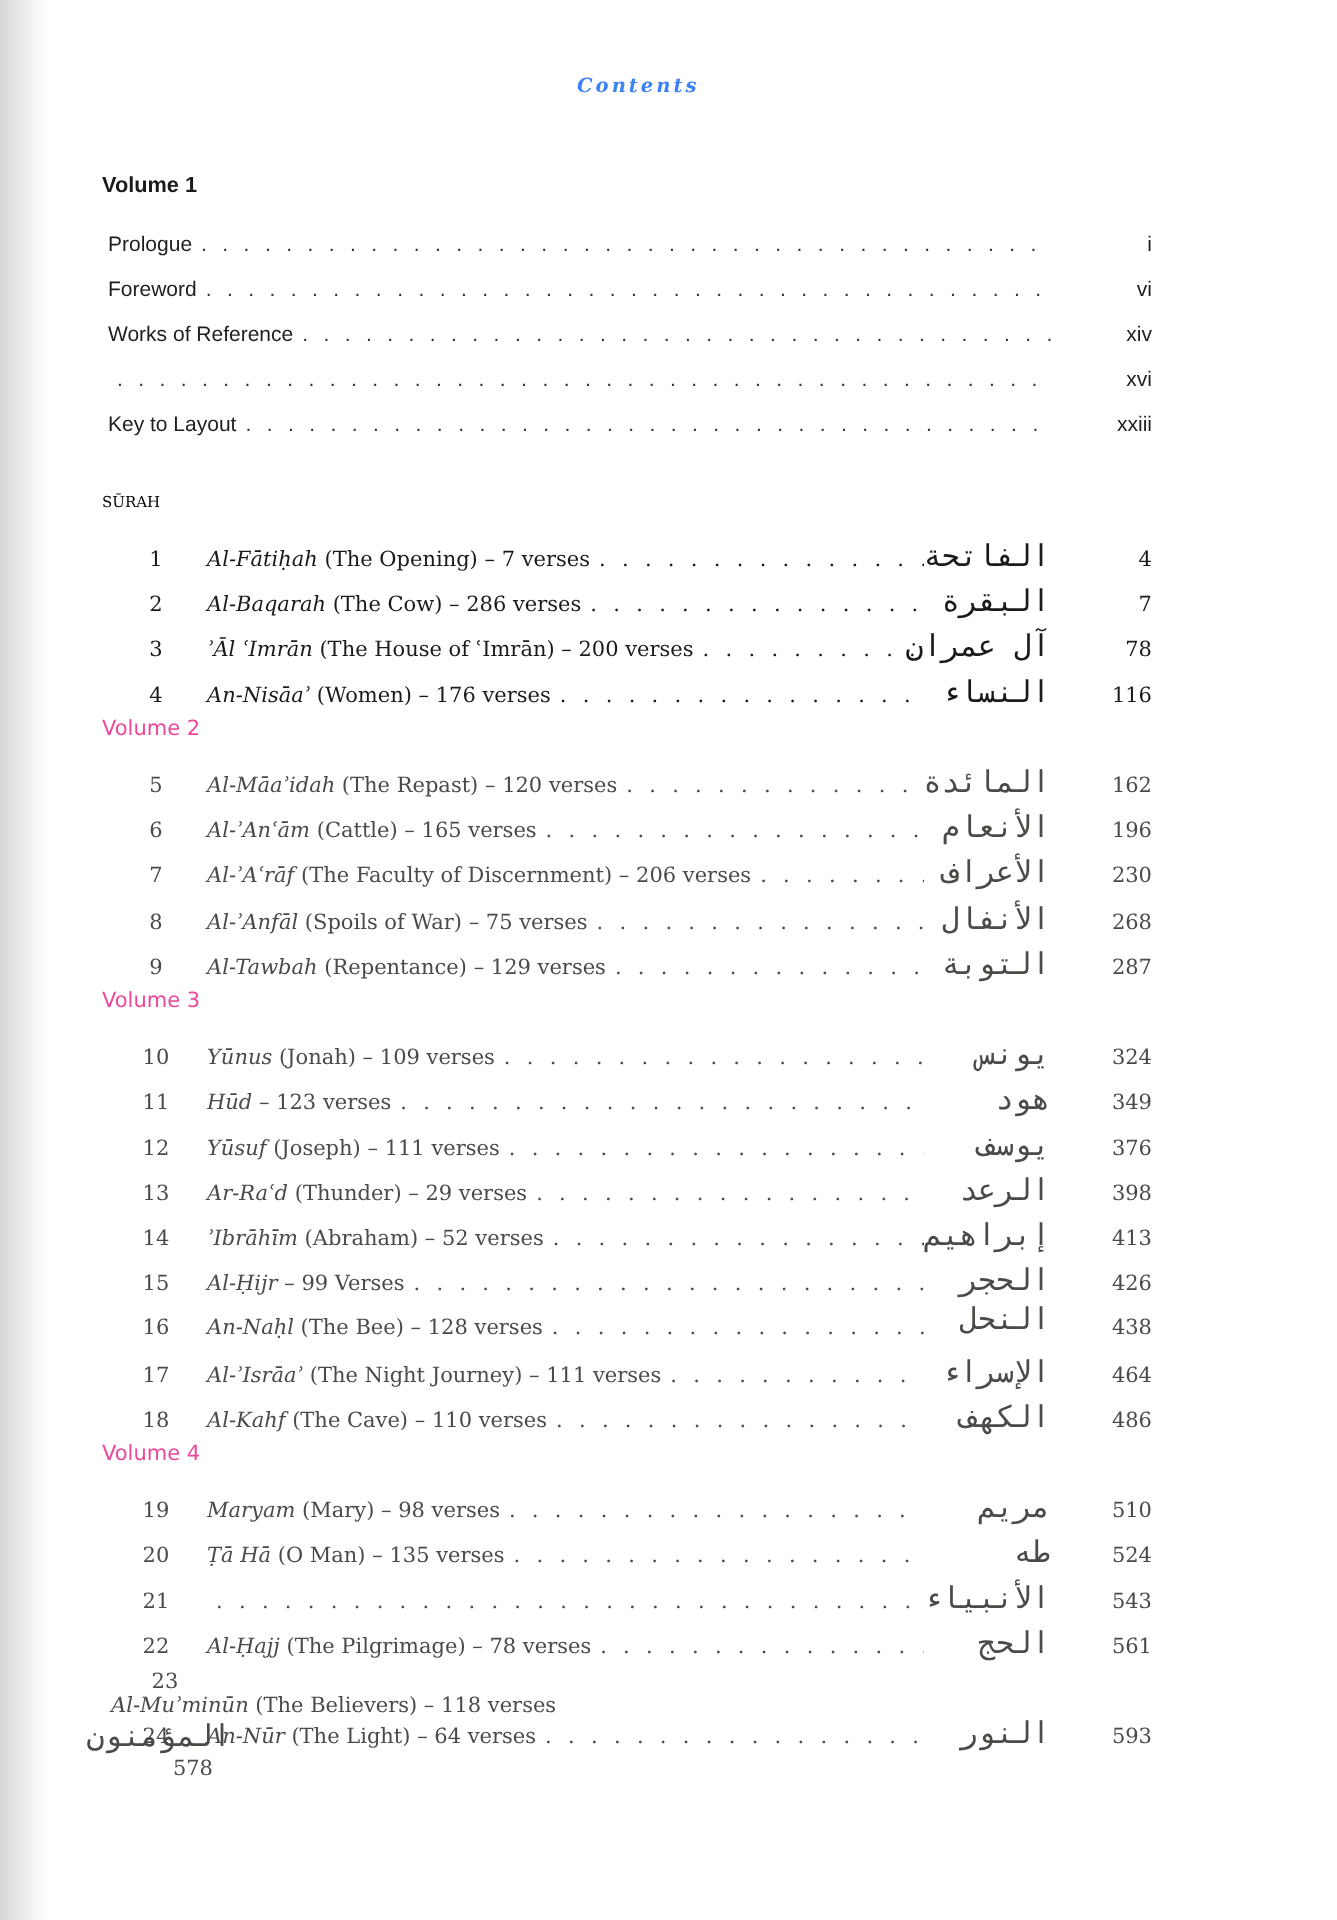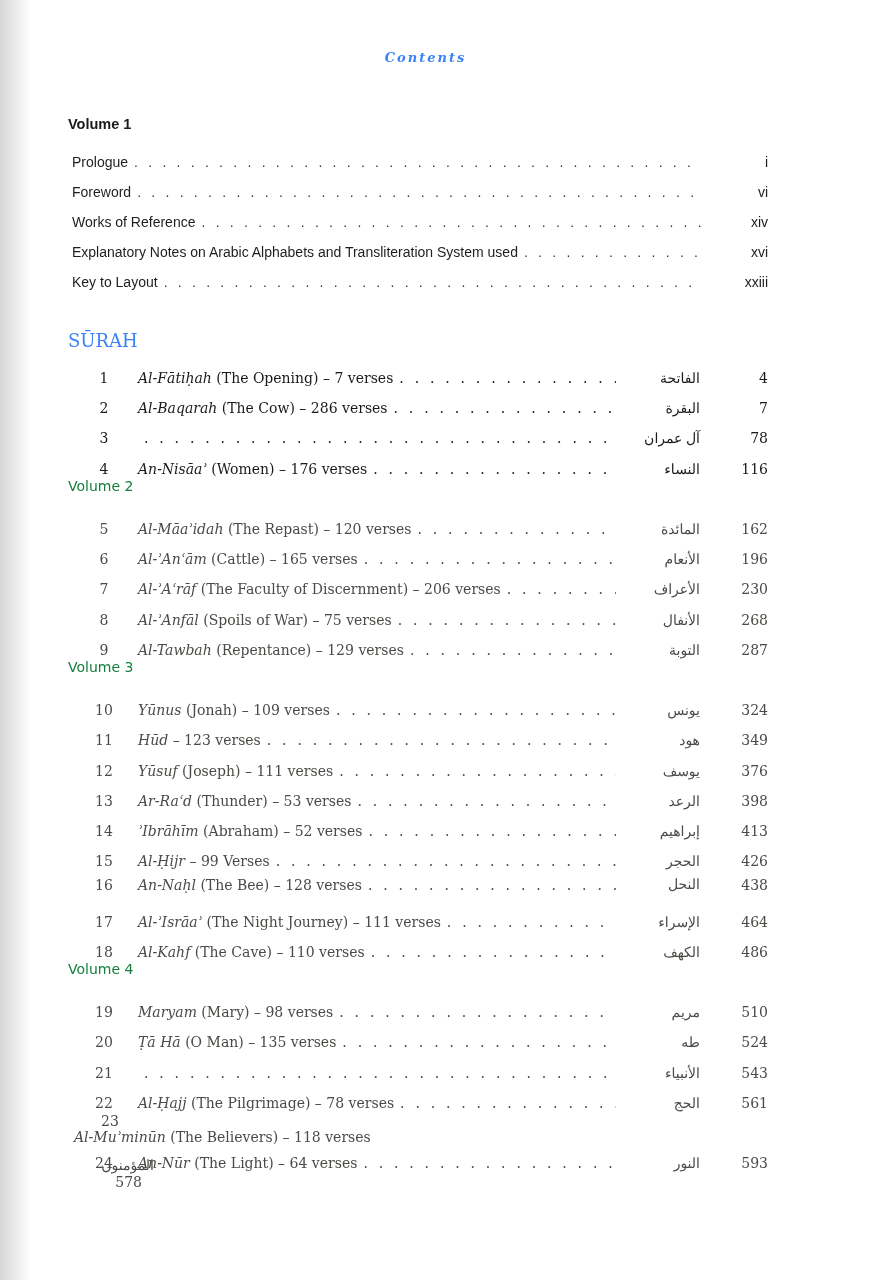--- a/index.html
+++ b/index.html
@@ -63,29 +63,29 @@
     }
     .front-row .page {
       width: 60px;
       text-align: right;
       white-space: nowrap;
     }
     .surah-heading {
       position: absolute;
       left: 68px; top: 330px;
       font-family: "DejaVu Serif", serif;
-      font-size: 18px;
-      color: #3b82f6;
+      font-size: 10px;
+      color: #000000;
     }
     .vol-heading {
       position: absolute;
       left: 68px;
       font-family: "DejaVu Sans", sans-serif;
       font-size: 14px;
-      color: #15803d;
+      color: #ec4899;
     }
     .surah-row {
       position: absolute;
       left: 68px;
       width: 700px;
       height: 22px;
       font-family: "DejaVu Serif", serif;
       font-size: 14px;
       display: flex;
       align-items: baseline;
@@ -104,24 +104,23 @@
       flex: 1;
       overflow: hidden;
       white-space: nowrap;
       margin: 0 4px 0 6px;
       letter-spacing: 3.2px;
     }
     .surah-row .arabic {
       width: 80px;
       text-align: right;
       direction: rtl;
-      font-family: Liberation Serif, serif;
-      font-size: 14px;
-      white-space: nowrap;
-      margin-top: 12px;
+      font-family: Liberation Mono, monospace;
+      font-size: 20px;
+      white-space: nowrap;
     }
     .surah-row .page {
       width: 68px;
       text-align: right;
       white-space: nowrap;
     }
     .v1 { color: #1a1a1a; }
     .vfaded { color: #4a4a46; }
   </style>
 </head>
@@ -142,21 +141,20 @@
   <span class="label">Foreword</span>
   <span class="leader">. . . . . . . . . . . . . . . . . . . . . . . . . . . . . . . . . . . . . . . . . . . . . . . . . . . . . . . . . . . . . . . . . . . . . . . . . . . . . . . . . . . . . .</span>
   <span class="page">vi</span>
 </div>
 <div class="front-row" style="top:208px">
   <span class="label">Works of Reference</span>
   <span class="leader">. . . . . . . . . . . . . . . . . . . . . . . . . . . . . . . . . . . . . . . . . . . . . . . . . . . . . . . . . . . . . . . . . . . . . . . . . . . . . . . . . . . . . .</span>
   <span class="page">xiv</span>
 </div>
 <div class="front-row" style="top:238px">
-  <span class="label">Explanatory Notes on Arabic Alphabets and Transliteration System used</span>
   <span class="leader">. . . . . . . . . . . . . . . . . . . . . . . . . . . . . . . . . . . . . . . . . . . . . . . . . . . . . . . . . . . . . . . . . . . . . . . . . . . . . . . . . . . . . .</span>
   <span class="page">xvi</span>
 </div>
 <div class="front-row" style="top:268px">
   <span class="label">Key to Layout</span>
   <span class="leader">. . . . . . . . . . . . . . . . . . . . . . . . . . . . . . . . . . . . . . . . . . . . . . . . . . . . . . . . . . . . . . . . . . . . . . . . . . . . . . . . . . . . . .</span>
   <span class="page">xxiii</span>
 </div>
 
 <div class="surah-heading">SŪRAH</div>
@@ -171,20 +169,21 @@
     </div>
     <div class="surah-row v1" style="top: 388.2px;">
       <span class="num">2</span>
       <span class="name"><i>Al-Baqarah</i><span> (The Cow) – 286 verses</span></span>
       <span class="leader">. . . . . . . . . . . . . . . . . . . . . . . . . . . . . . . . . . . . . . . . . . . . . . . . . . . . . . . . . . . . . . . . . . . . . . . . . . . . . . . . . . . . . .</span>
       <span class="arabic">البقرة</span>
       <span class="page">7</span>
     </div>
     <div class="surah-row v1" style="top: 418.4px;">
       <span class="num">3</span>
+      <span class="name"><i>ʾĀl ʿImrān</i><span> (The House of ʿImrān) – 200 verses</span></span>
       <span class="leader">. . . . . . . . . . . . . . . . . . . . . . . . . . . . . . . . . . . . . . . . . . . . . . . . . . . . . . . . . . . . . . . . . . . . . . . . . . . . . . . . . . . . . .</span>
       <span class="arabic">آل عمران</span>
       <span class="page">78</span>
     </div>
     <div class="surah-row v1" style="top: 448.6px;">
       <span class="num">4</span>
       <span class="name"><i>An-Nisāaʾ</i><span> (Women) – 176 verses</span></span>
       <span class="leader">. . . . . . . . . . . . . . . . . . . . . . . . . . . . . . . . . . . . . . . . . . . . . . . . . . . . . . . . . . . . . . . . . . . . . . . . . . . . . . . . . . . . . .</span>
       <span class="arabic">النساء</span>
       <span class="page">116</span>
@@ -242,21 +241,21 @@
     </div>
     <div class="surah-row vfaded" style="top: 750.6px;">
       <span class="num">12</span>
       <span class="name"><i>Yūsuf</i><span> (Joseph) – 111 verses</span></span>
       <span class="leader">. . . . . . . . . . . . . . . . . . . . . . . . . . . . . . . . . . . . . . . . . . . . . . . . . . . . . . . . . . . . . . . . . . . . . . . . . . . . . . . . . . . . . .</span>
       <span class="arabic">يوسف</span>
       <span class="page">376</span>
     </div>
     <div class="surah-row vfaded" style="top: 780.8px;">
       <span class="num">13</span>
-      <span class="name"><i>Ar-Raʿd</i><span> (Thunder) – 53 verses</span></span>
+      <span class="name"><i>Ar-Raʿd</i><span> (Thunder) – 29 verses</span></span>
       <span class="leader">. . . . . . . . . . . . . . . . . . . . . . . . . . . . . . . . . . . . . . . . . . . . . . . . . . . . . . . . . . . . . . . . . . . . . . . . . . . . . . . . . . . . . .</span>
       <span class="arabic">الرعد</span>
       <span class="page">398</span>
     </div>
     <div class="surah-row vfaded" style="top: 811px;">
       <span class="num">14</span>
       <span class="name"><i>ʾIbrāhīm</i><span> (Abraham) – 52 verses</span></span>
       <span class="leader">. . . . . . . . . . . . . . . . . . . . . . . . . . . . . . . . . . . . . . . . . . . . . . . . . . . . . . . . . . . . . . . . . . . . . . . . . . . . . . . . . . . . . .</span>
       <span class="arabic">إبراهيم</span>
       <span class="page">413</span>

